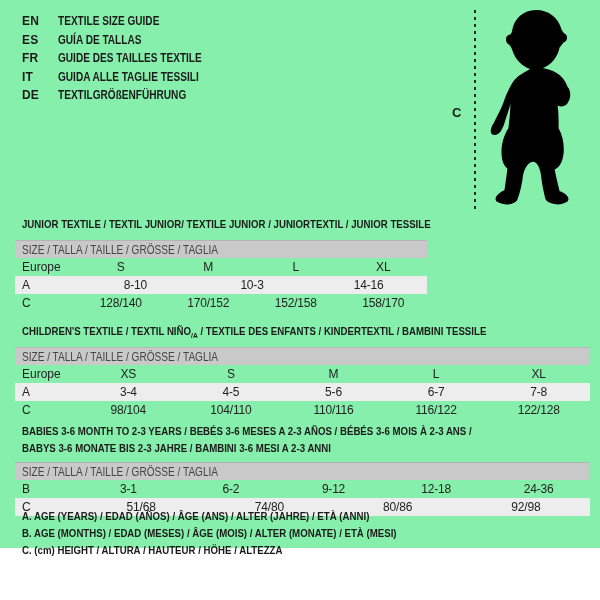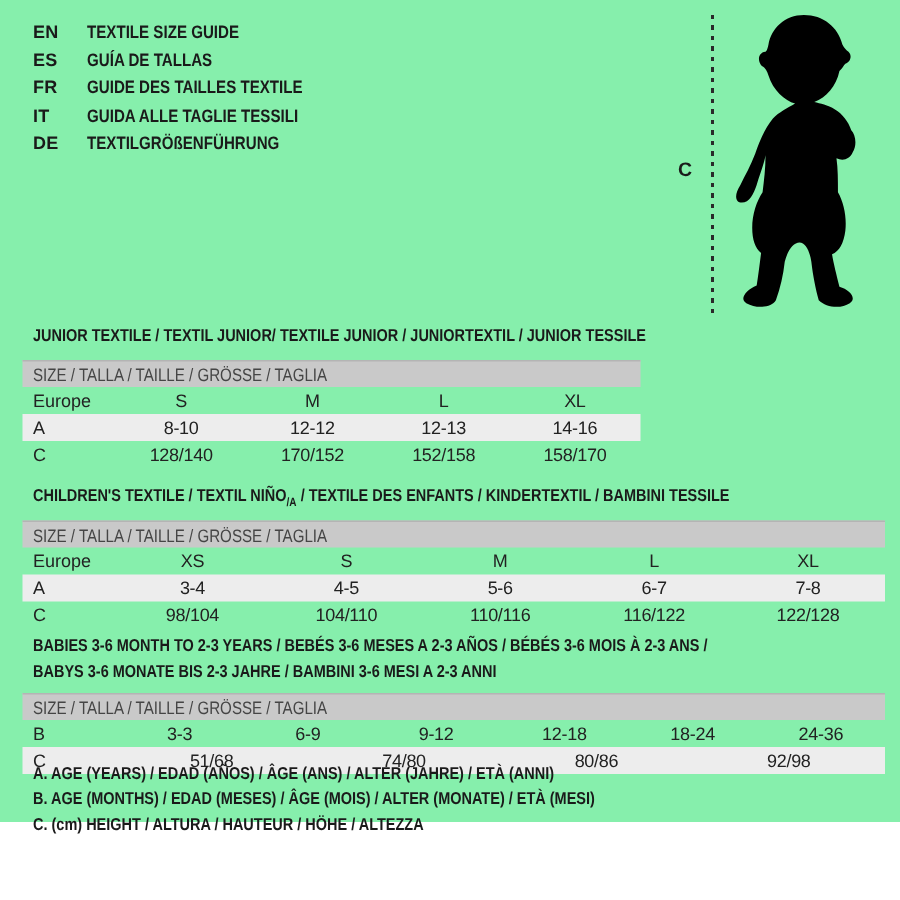--- a/index.html
+++ b/index.html
@@ -99,22 +99,21 @@
     <div class="trow">
       <div class="cell-label">Europe</div>
       <div class="cell">S</div>
       <div class="cell">M</div>
       <div class="cell">L</div>
       <div class="cell">XL</div>
     </div>
     <div class="trow alt">
       <div class="cell-label">A</div>
       <div class="cell">8-10</div>
-      <div class="cell">12-12</div>
-      <div class="cell">12-13</div>
+      <div class="cell">10-3</div>
       <div class="cell">14-16</div>
     </div>
     <div class="trow">
       <div class="cell-label">C</div>
       <div class="cell">128/140</div>
       <div class="cell">170/152</div>
       <div class="cell">152/158</div>
       <div class="cell">158/170</div>
     </div>
   </div>
@@ -155,25 +154,24 @@
   <div class="section-title" style="top:423px">
     <div><span class="cond">BABIES 3-6 MONTH TO 2-3 YEARS / BEBÉS 3-6 MESES A 2-3 AÑOS / BÉBÉS 3-6 MOIS À 2-3 ANS /</span></div>
     <div><span class="cond">BABYS 3-6 MONATE BIS 2-3 JAHRE / BAMBINI 3-6 MESI A 2-3 ANNI</span></div>
   </div>
   <div class="size-table w2" style="top:462px">
     <div class="bar">
       <span class="cond">SIZE / TALLA / TAILLE / GRÖSSE / TAGLIA</span>
     </div>
     <div class="trow">
       <div class="cell-label">B</div>
-      <div class="cell">3-3</div>
-      <div class="cell">6-9</div>
+      <div class="cell">3-1</div>
+      <div class="cell">6-2</div>
       <div class="cell">9-12</div>
       <div class="cell">12-18</div>
-      <div class="cell">18-24</div>
       <div class="cell">24-36</div>
     </div>
     <div class="trow alt">
       <div class="cell-label">C</div>
       <div class="cell">51/68</div>
       <div class="cell">74/80</div>
       <div class="cell">80/86</div>
       <div class="cell">92/98</div>
     </div>
   </div>

